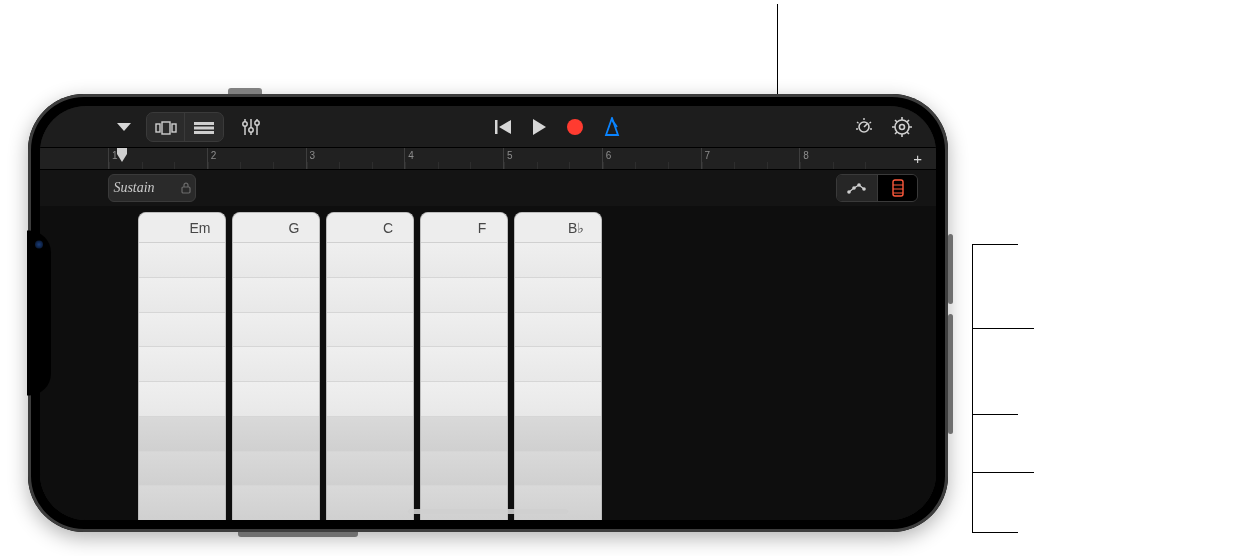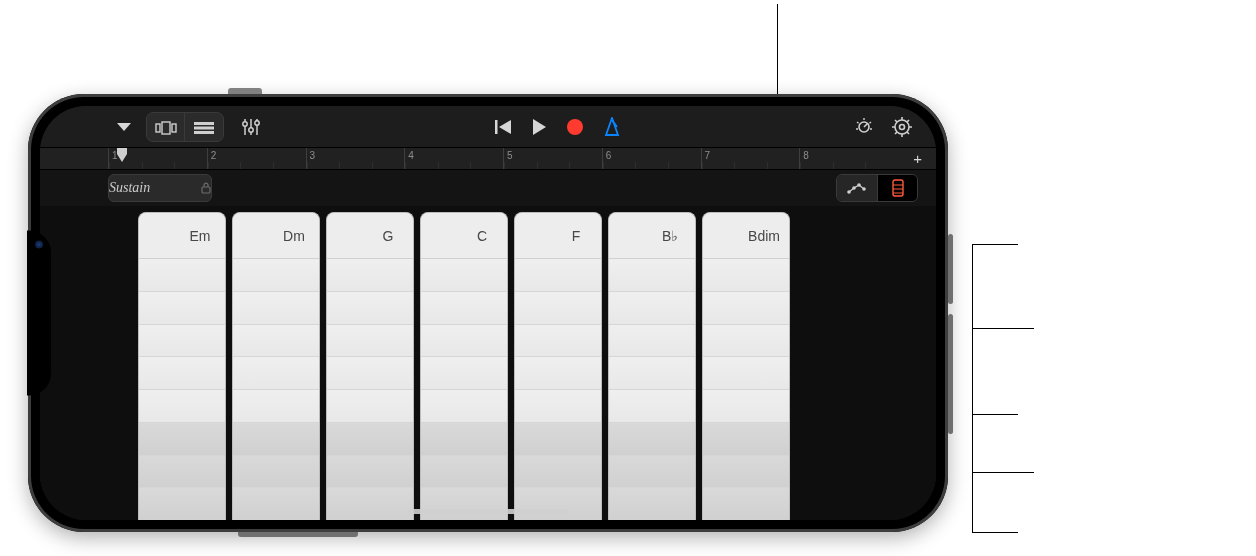--- a/index.html
+++ b/index.html
@@ -132,25 +132,25 @@
   
   .sustain-row{
     height:36px;
     background:#141414;
     display:flex;
     align-items:center;
     padding:0 18px 0 68px;
     gap:10px;
   }
   .sustain-chip{
-    height:28px; width:104px;
+    height:28px; width:88px;
     background:#2a2a2a;
     border:1px solid #3a3a3a;
     border-radius:6px;
-    display:flex; align-items:center; justify-content:space-between;
+    display:flex; align-items:center; justify-content:center;
     gap:26px;
     color:#cacaca;
     font-family:"Snell Roundhand","Brush Script MT",cursive;
     font-style:italic;
     font-size:14px;
   }
   .lock-icon{color:#6c6c6c;}
   .mode-toggle{
     display:flex; border:1px solid #3a3a3a; border-radius:6px; overflow:hidden;
     height:28px;
@@ -176,21 +176,21 @@
     height:100%;
     background:#e9e9e9;
     border-radius:8px 8px 0 0;
     display:flex;
     flex-direction:column;
     overflow:hidden;
     border:1px solid #bdbdbd;
     border-bottom:none;
   }
   .chord-label{
-    height:46px;
+    height:30px;
     display:flex; align-items:center; justify-content:center;
     font-size:14px; color:#474747;
     border-bottom:1px solid #d0d0d0;
     background:#ededed;
     padding-left:36px;
   }
   .seg{
     flex:1;
     background:linear-gradient(#efefef,#e8e8e8);
     border-bottom:1px solid #d6d6d6;
@@ -435,31 +435,20 @@
           <div class="seg"></div>
           <div class="seg"></div>
           <div class="seg"></div>
           <div class="seg"></div>
           <div class="seg"></div>
           <div class="seg dark"></div>
           <div class="seg dark"></div>
           <div class="seg dark"></div>
         </div>
         <div class="chord-strip">
-          <div class="chord-label">Dm</div>
-          <div class="seg"></div>
-          <div class="seg"></div>
-          <div class="seg"></div>
-          <div class="seg"></div>
-          <div class="seg"></div>
-          <div class="seg dark"></div>
-          <div class="seg dark"></div>
-          <div class="seg dark"></div>
-        </div>
-        <div class="chord-strip">
           <div class="chord-label">G</div>
           <div class="seg"></div>
           <div class="seg"></div>
           <div class="seg"></div>
           <div class="seg"></div>
           <div class="seg"></div>
           <div class="seg dark"></div>
           <div class="seg dark"></div>
           <div class="seg dark"></div>
         </div>
@@ -480,31 +469,20 @@
           <div class="seg"></div>
           <div class="seg"></div>
           <div class="seg"></div>
           <div class="seg"></div>
           <div class="seg dark"></div>
           <div class="seg dark"></div>
           <div class="seg dark"></div>
         </div>
         <div class="chord-strip">
           <div class="chord-label">B♭</div>
-          <div class="seg"></div>
-          <div class="seg"></div>
-          <div class="seg"></div>
-          <div class="seg"></div>
-          <div class="seg"></div>
-          <div class="seg dark"></div>
-          <div class="seg dark"></div>
-          <div class="seg dark"></div>
-        </div>
-        <div class="chord-strip">
-          <div class="chord-label">Bdim</div>
           <div class="seg"></div>
           <div class="seg"></div>
           <div class="seg"></div>
           <div class="seg"></div>
           <div class="seg"></div>
           <div class="seg dark"></div>
           <div class="seg dark"></div>
           <div class="seg dark"></div>
         </div>
         <div class="home-indicator"></div>

